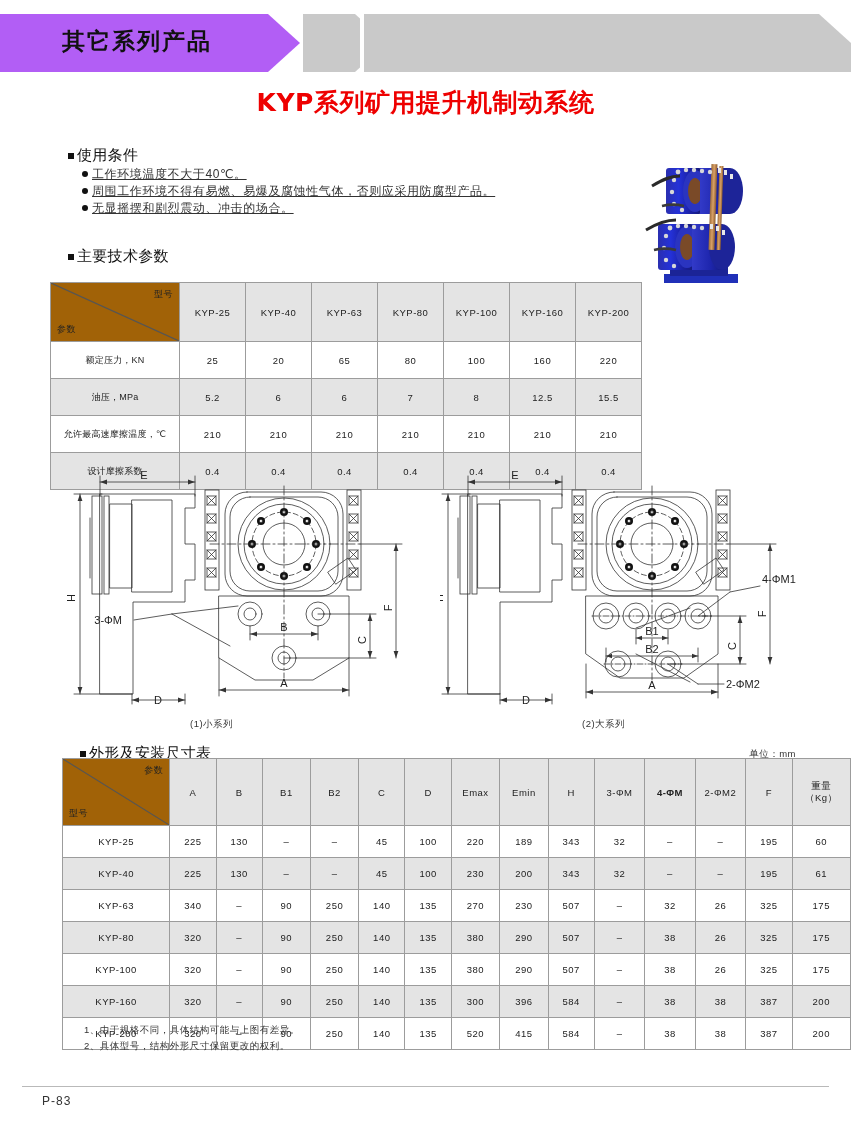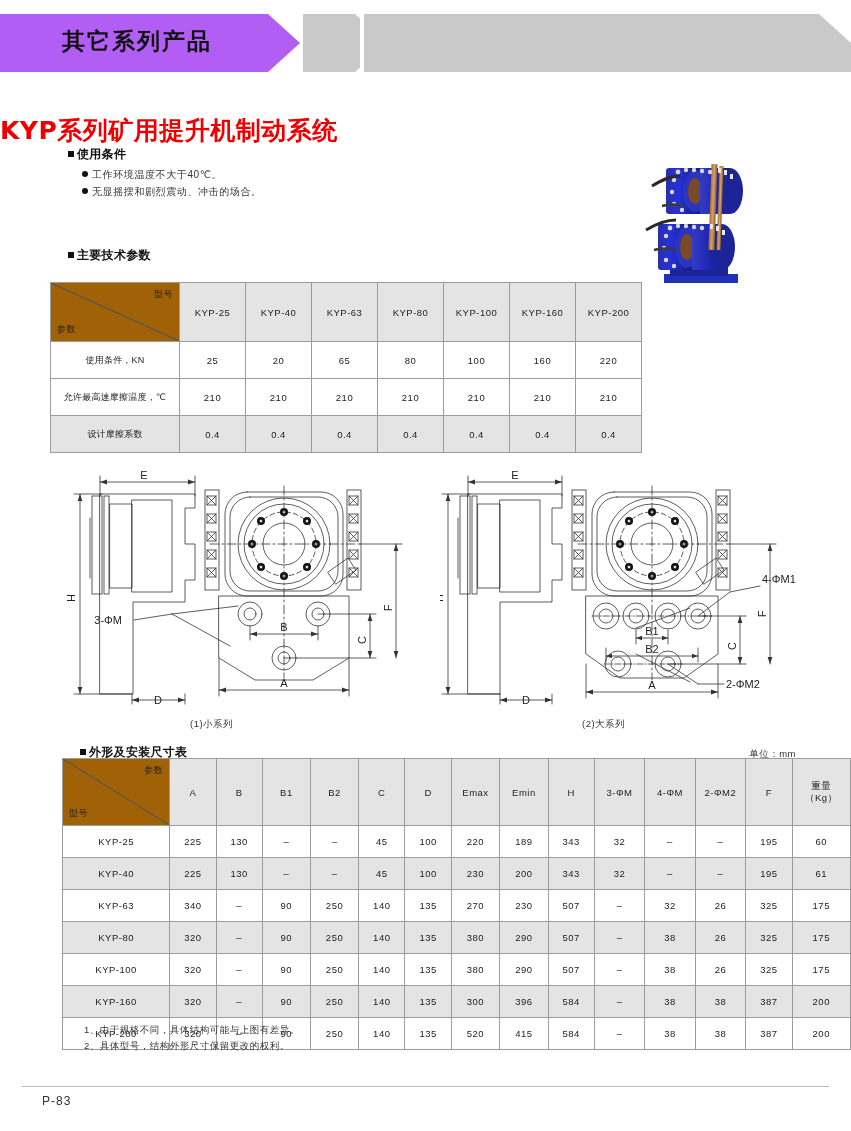--- a/index.html
+++ b/index.html
@@ -10,36 +10,35 @@
   }
   .page{position:relative;width:851px;height:1009px;}
 
   
   .banner{position:absolute;left:0;top:14px;width:851px;height:58px;}
   .chev{position:absolute;top:0;height:58px;}
   .chev svg{display:block;}
 
   
   .main-title{
-    position:absolute;left:0;top:86px;width:851px;
+    position:absolute;left:0;top:86px;width:851px;text-align:center;
     font-size:25px;font-weight:bold;color:#ee0000;letter-spacing:.5px;
     font-family:"DejaVu Sans","Liberation Sans",sans-serif;
-    margin-top:28px;
   }
 
   
   .sec-head{
-    position:absolute;font-size:12px;font-weight:bold;color:#111;
+    position:absolute;font-size:15px;font-weight:normal;color:#111;
     letter-spacing:.3px;
   }
   .sec-head .sq{display:inline-block;width:6px;height:6px;background:#111;
     margin-right:3px;vertical-align:1px;}
   .bullets{position:absolute;left:82px;top:166px;}
-  .bullet{font-size:10px;color:#333;line-height:17px;letter-spacing:.6px;
-    white-space:nowrap;}
+  .bullet{font-size:12px;color:#333;line-height:17px;letter-spacing:.6px;
+    white-space:nowrap;text-decoration:underline;}
   .bullet .dot{display:inline-block;width:6px;height:6px;border-radius:50%;
     background:#111;margin-right:4px;vertical-align:1px;}
 
   
   .photo{position:absolute;left:640px;top:146px;width:180px;height:150px;}
 
   
   table{border-collapse:collapse;}
   .tbl{position:absolute;font-size:9.5px;color:#222;}
   .tbl td,.tbl th{
@@ -117,20 +116,23 @@
   </div>
 
   <div class="main-title">KYP系列矿用提升机制动系统</div>
 
   <div class="sec-head" style="left:68px;top:146px;">
     <span class="sq"></span><span>使用条件</span>
   </div>
   <div class="bullets">
     <div class="bullet">
       <span class="dot"></span><span>工作环境温度不大于40℃。</span>
+    </div>
+    <div class="bullet">
+      <span class="dot"></span><span>周围工作环境不得有易燃、易爆及腐蚀性气体，否则应采用防腐型产品。</span>
     </div>
     <div class="bullet">
       <span class="dot"></span><span>无显摇摆和剧烈震动、冲击的场合。</span>
     </div>
   </div>
 
   <div class="sec-head" style="left:68px;top:247px;">
     <span class="sq"></span><span>主要技术参数</span>
   </div>
 
@@ -226,28 +228,38 @@
           </td>
           <td class="hd cN" style="height: 50px;">KYP-25</td>
           <td class="hd cN" style="height: 50px;">KYP-40</td>
           <td class="hd cN" style="height: 50px;">KYP-63</td>
           <td class="hd cN" style="height: 50px;">KYP-80</td>
           <td class="hd cN" style="height: 50px;">KYP-100</td>
           <td class="hd cN" style="height: 50px;">KYP-160</td>
           <td class="hd cN" style="height: 50px;">KYP-200</td>
         </tr>
         <tr>
-          <td class="wht c0 rowlabel">使用条件，KN</td>
+          <td class="wht c0 rowlabel">额定压力，KN</td>
           <td class="wht cN">25</td>
           <td class="wht cN">20</td>
           <td class="wht cN">65</td>
           <td class="wht cN">80</td>
           <td class="wht cN">100</td>
           <td class="wht cN">160</td>
           <td class="wht cN">220</td>
+        </tr>
+        <tr>
+          <td class="alt c0 rowlabel">油压，MPa</td>
+          <td class="alt cN">5.2</td>
+          <td class="alt cN">6</td>
+          <td class="alt cN">6</td>
+          <td class="alt cN">7</td>
+          <td class="alt cN">8</td>
+          <td class="alt cN">12.5</td>
+          <td class="alt cN">15.5</td>
         </tr>
         <tr>
           <td class="wht c0 rowlabel">允许最高速摩擦温度，℃</td>
           <td class="wht cN">210</td>
           <td class="wht cN">210</td>
           <td class="wht cN">210</td>
           <td class="wht cN">210</td>
           <td class="wht cN">210</td>
           <td class="wht cN">210</td>
           <td class="wht cN">210</td>
@@ -596,21 +608,21 @@
           <td class="hd cm" style="height: 58px;">A</td>
           <td class="hd cm" style="height: 58px;">B</td>
           <td class="hd cw" style="height: 58px;">B1</td>
           <td class="hd cw" style="height: 58px;">B2</td>
           <td class="hd cm" style="height: 58px;">C</td>
           <td class="hd cm" style="height: 58px;">D</td>
           <td class="hd cw" style="height: 58px;">Emax</td>
           <td class="hd cw" style="height: 58px;">Emin</td>
           <td class="hd cm" style="height: 58px;">H</td>
           <td class="hd cphi" style="height: 58px;">3-ΦM</td>
-          <td class="hd cphi" style="height: 58px;">4-ΦM</td>
+          <td class="hd cphi" style="height: 58px; font-weight: bold;">4-ΦM</td>
           <td class="hd cphi" style="height: 58px;">2-ΦM2</td>
           <td class="hd cm" style="height: 58px;">F</td>
           <td class="hd ckg" style="height: 58px;">
             <div>重量</div>
             <div>（Kg）</div>
           </td>
         </tr>
         <tr>
           <td class="wht c0">KYP-25</td>
           <td class="wht cm">225</td>

